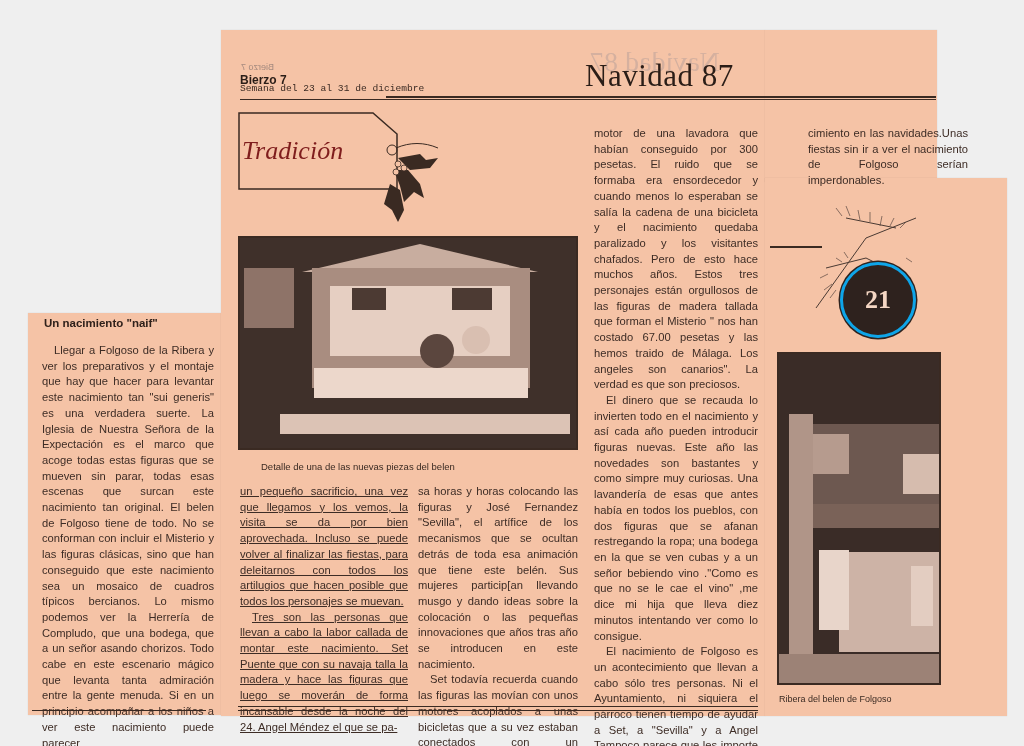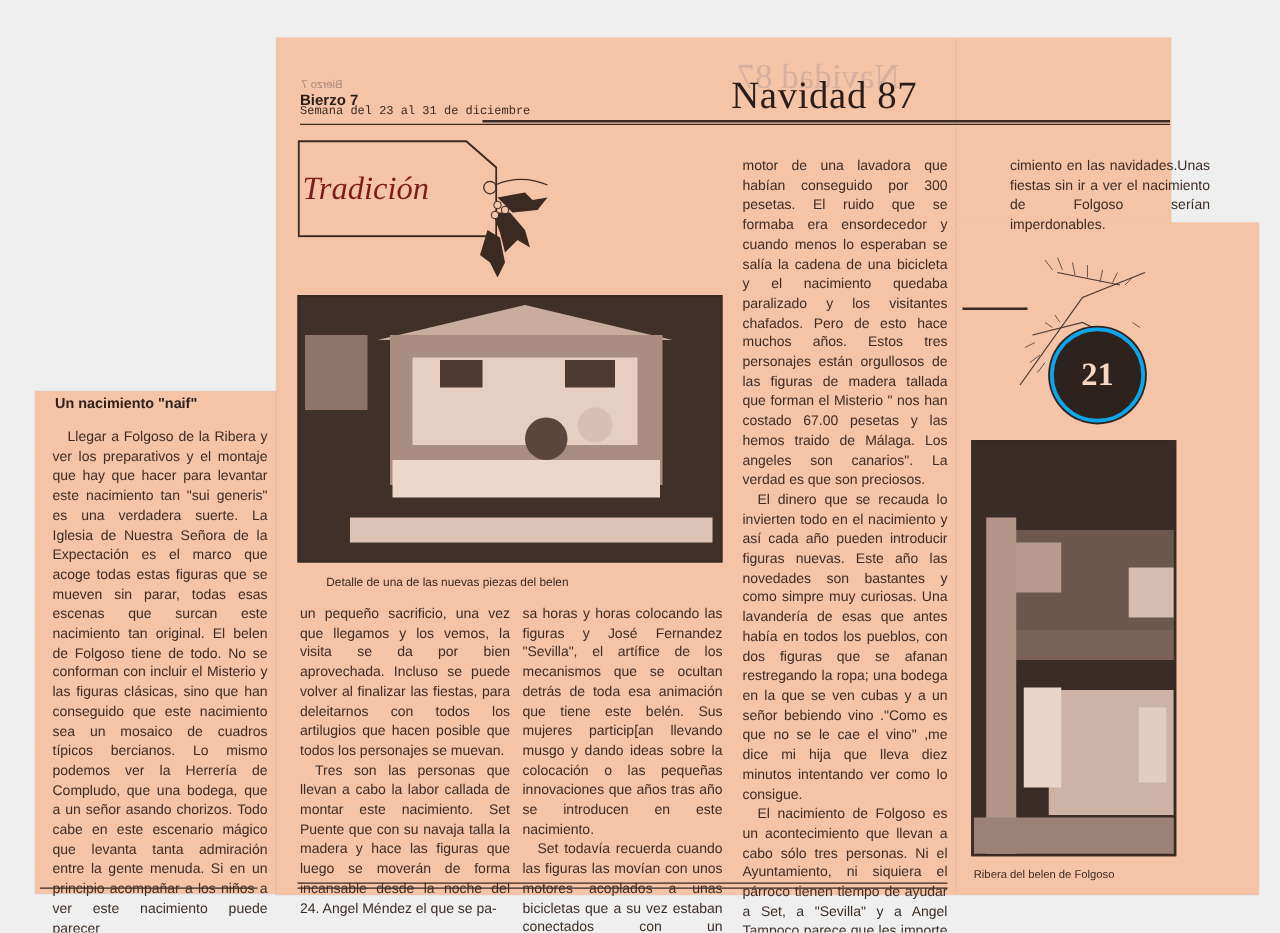--- a/index.html
+++ b/index.html
@@ -79,21 +79,21 @@
   <div style="position:absolute;left:4px;top:30px;width:50px;height:60px;background:#8e7368;"></div>
 </div>
 <div class="caption" style="left:242px;top:461px;margin-left:19px;">Detalle de una de las nuevas piezas del belen</div>
 
 <div class="headline-left">Un nacimiento "naif"</div>
 <div class="col" style="left:42px;top:343px;width:172px;">
   <p class="ind">Llegar a Folgoso de la Ribera y ver los preparativos y el montaje que hay que hacer para levantar este nacimiento tan "sui generis" es una verdadera suerte. La Iglesia de Nuestra Señora de la Expectación es el marco que acoge todas estas figuras que se mueven sin parar, todas esas escenas que surcan este nacimiento tan original. El belen de Folgoso tiene de todo. No se conforman con incluir el Misterio y las figuras clásicas, sino que han conseguido que este nacimiento sea un mosaico de cuadros típicos bercianos. Lo mismo podemos ver la Herrería de Compludo, que una bodega, que a un señor asando chorizos. Todo cabe en este escenario mágico que levanta tanta admiración entre la gente menuda. Si en un principio acompañar a los niños a ver este nacimiento puede parecer</p>
 </div>
 <div class="rule" style="left:32px;top:710px;width:174px;height:1px;"></div>
 
-<div class="col" style="left:240px;top:484px;width:168px;">
+<div class="col" style="left:240px;top:484px;width:168px;text-decoration:underline;">
   <p>un pequeño sacrificio, una vez que llegamos y los vemos, la visita se da por bien aprovechada. Incluso se puede volver al finalizar las fiestas, para deleitarnos con todos los artilugios que hacen posible que todos los personajes se muevan.</p>
   <p class="ind">Tres son las personas que llevan a cabo la labor callada de montar este nacimiento. Set Puente que con su navaja talla la madera y hace las figuras que luego se moverán de forma incansable desde la noche del 24. Angel Méndez el que se pa-</p>
 </div>
 
 <div class="col" style="left:418px;top:484px;width:160px;">
   <p>sa horas y horas colocando las figuras y José Fernandez "Sevilla", el artífice de los mecanismos que se ocultan detrás de toda esa animación que tiene este belén. Sus mujeres particip[an llevando musgo y dando ideas sobre la colocación o las pequeñas innovaciones que años tras año se introducen en este nacimiento.</p>
   <p class="ind">Set todavía recuerda cuando las figuras las movían con unos motores acoplados a unas bicicletas que a su vez estaban conectados con un desvencijado</p>
 </div>
 
 <div class="col" style="left:594px;top:126px;width:164px;">

